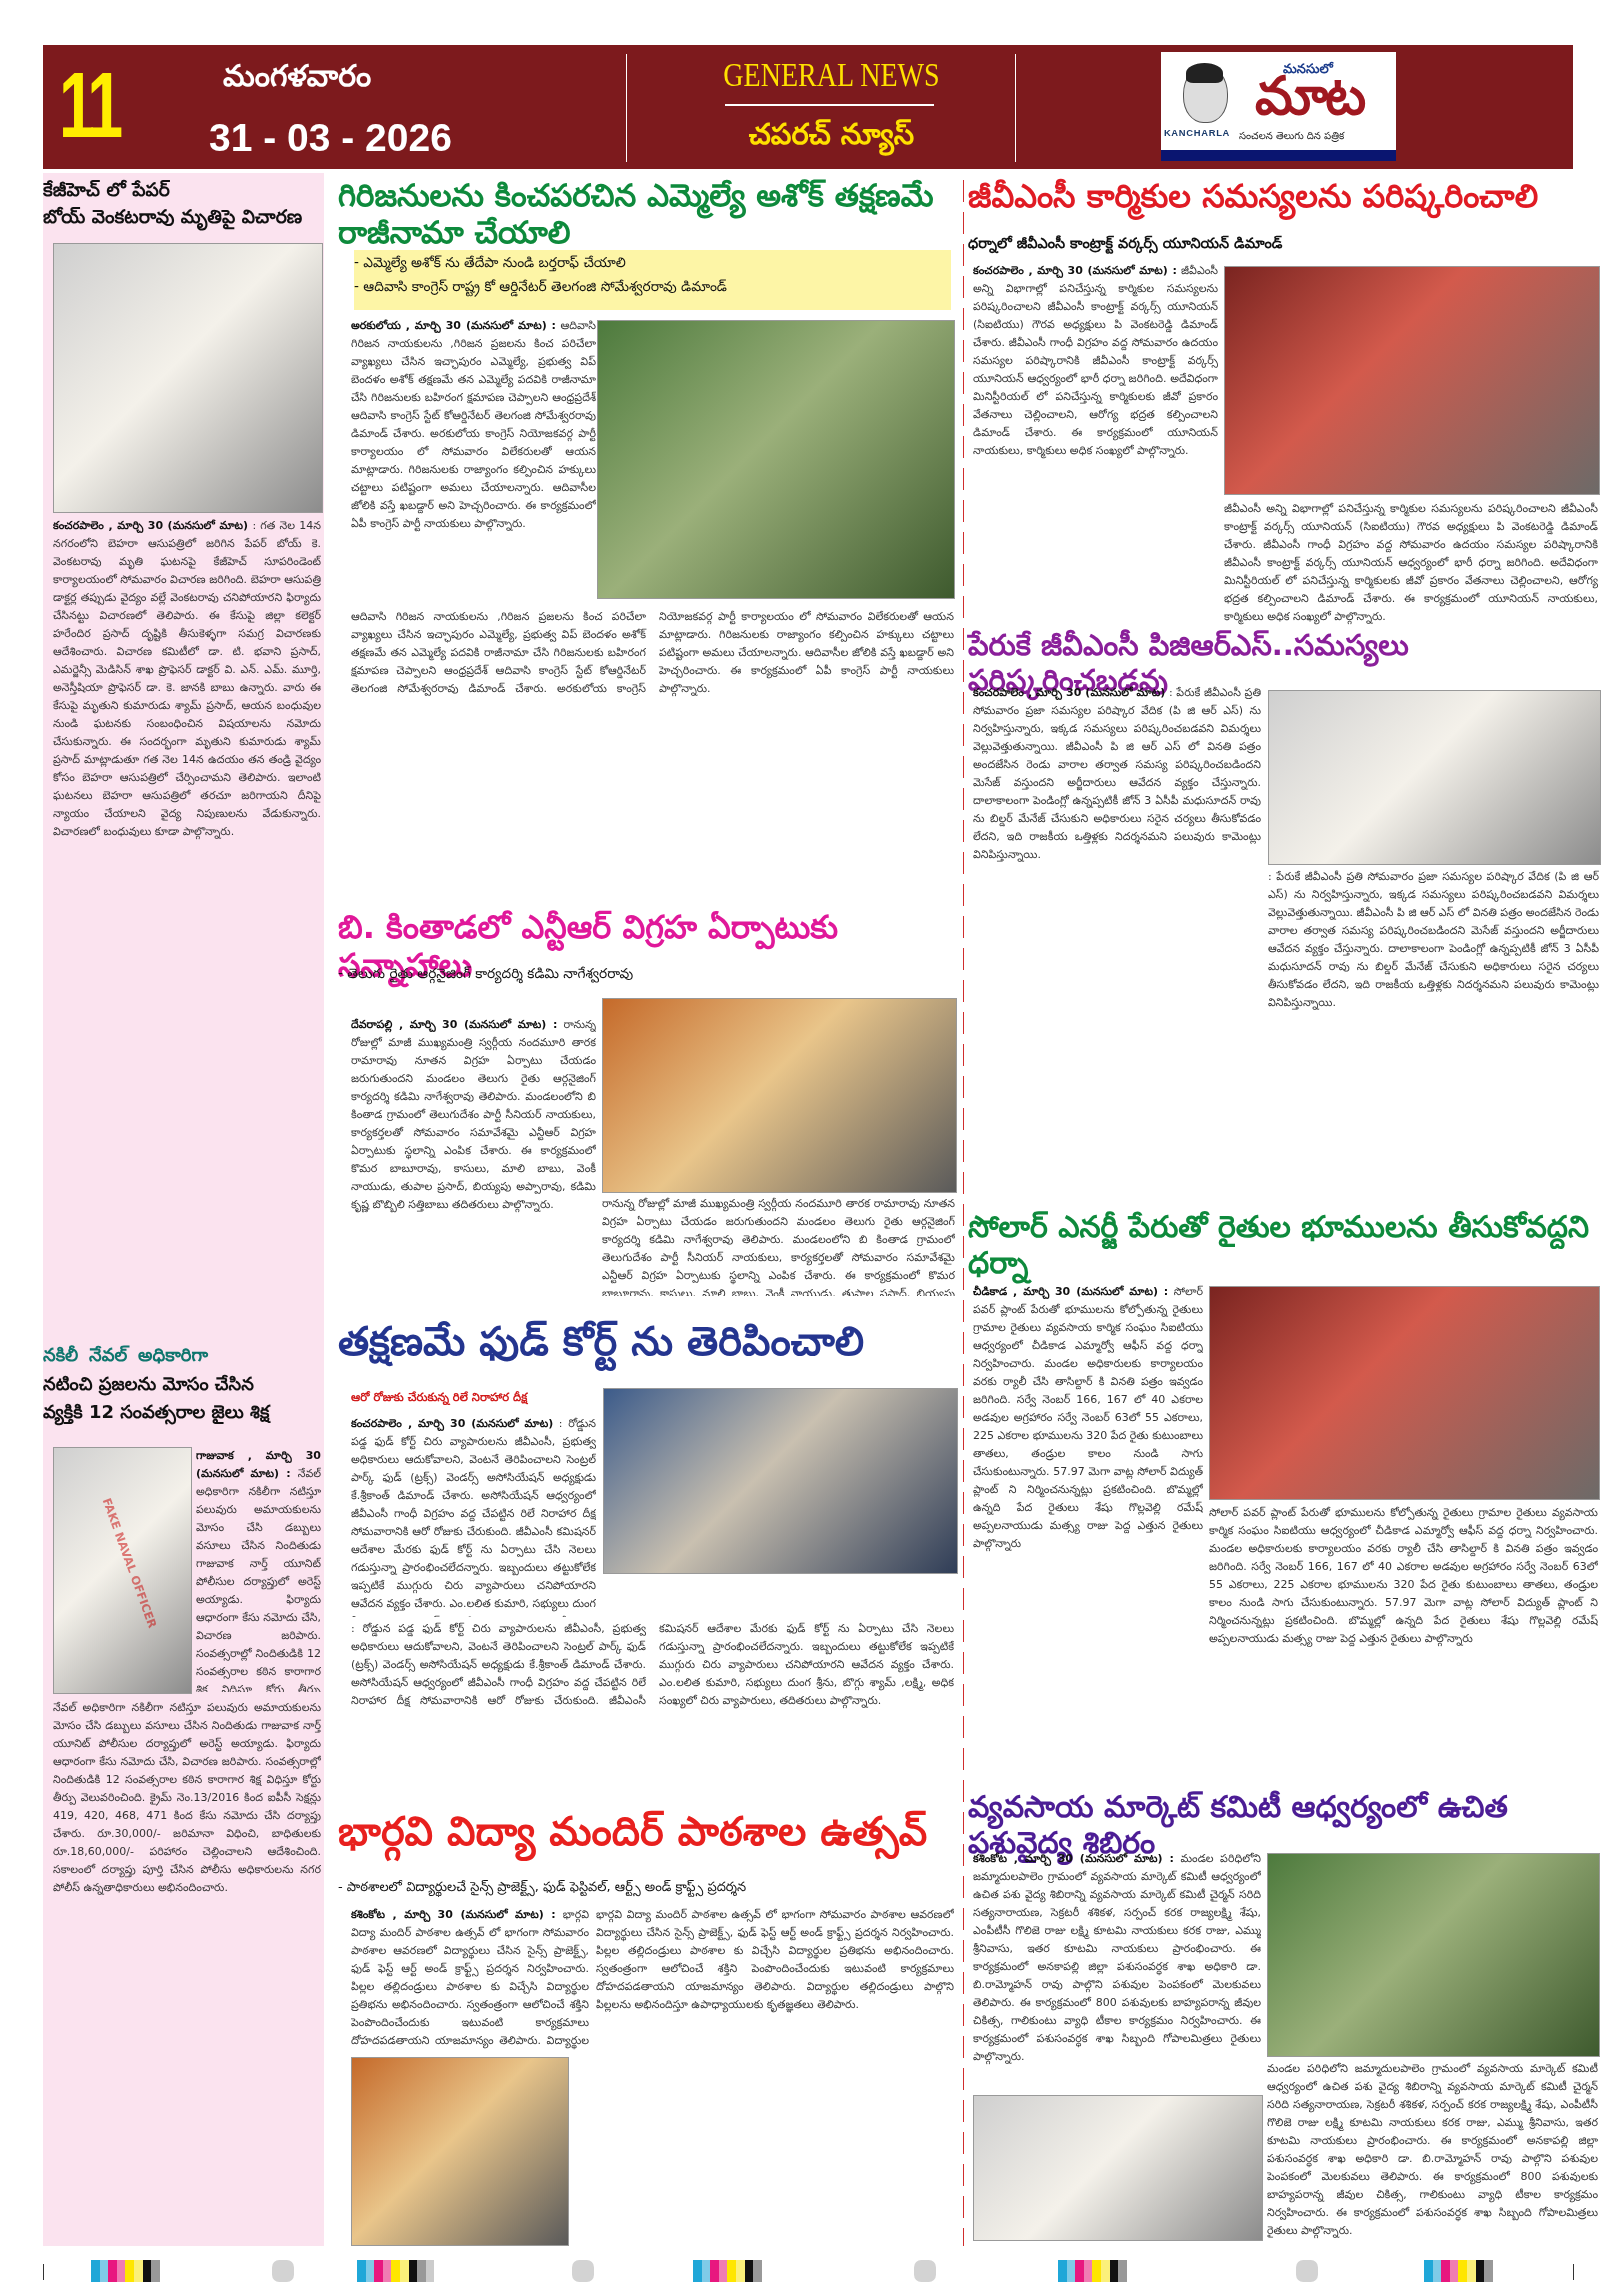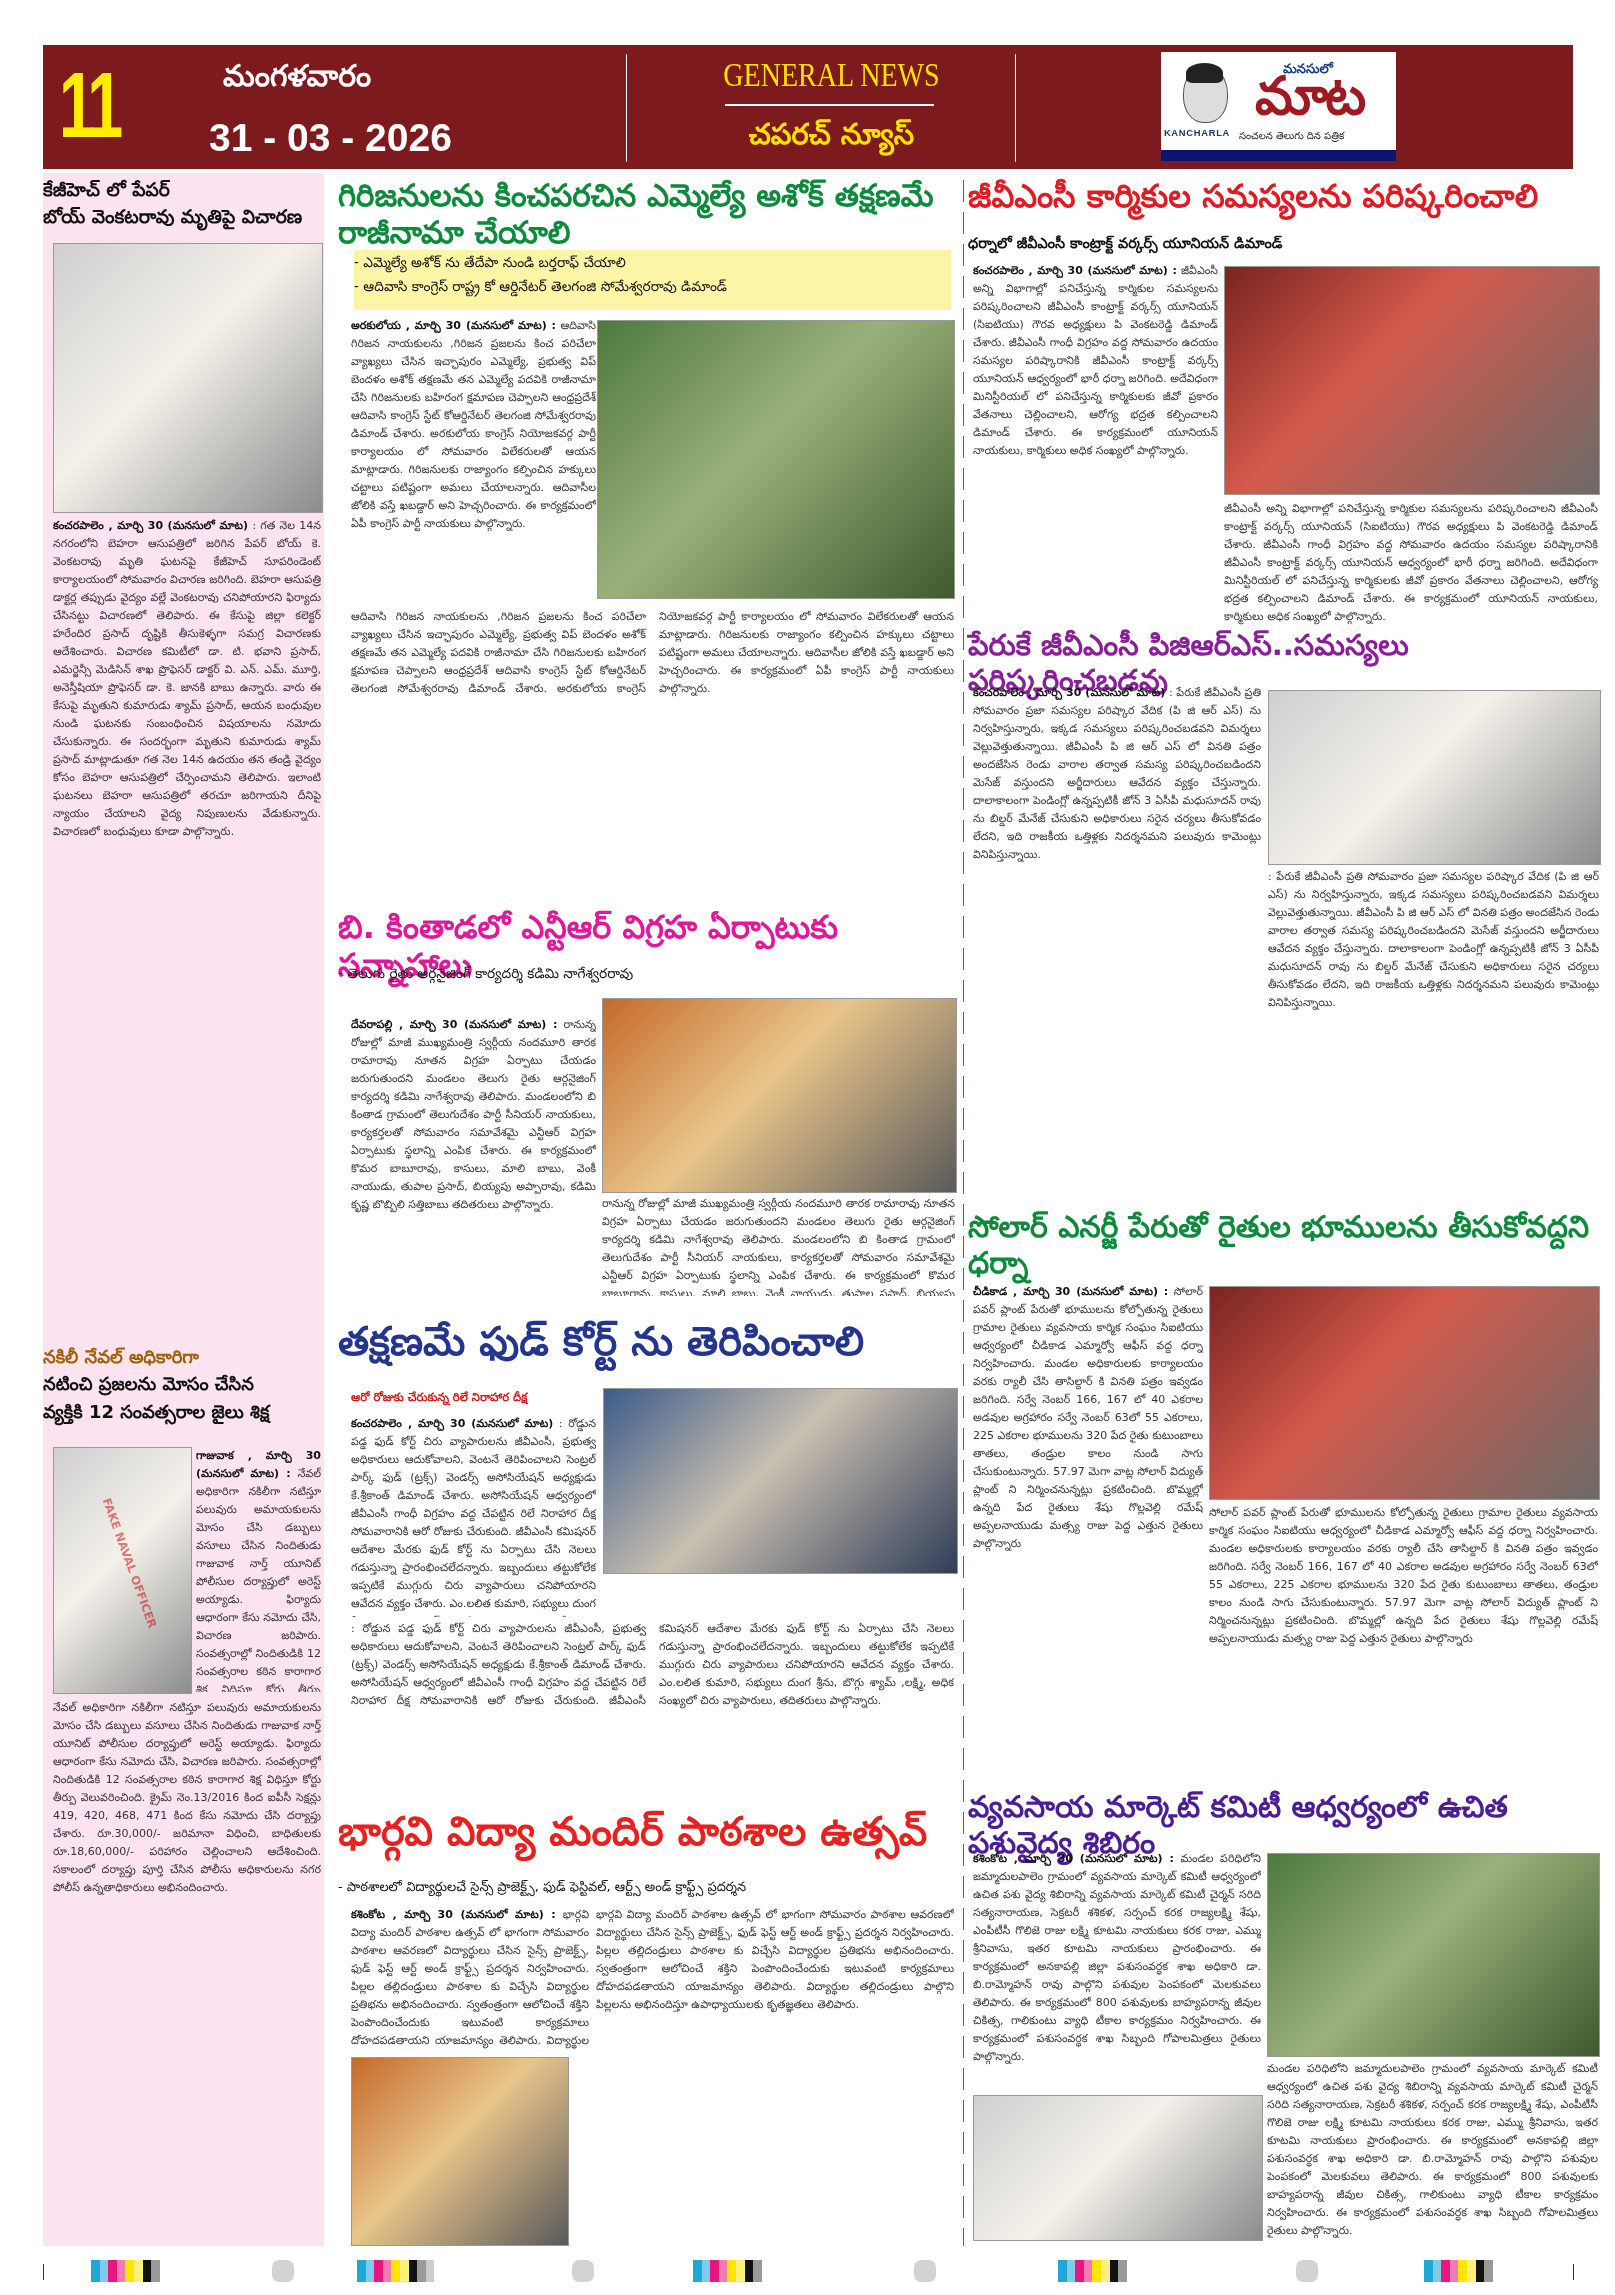--- a/index.html
+++ b/index.html
@@ -66,21 +66,21 @@
   <div class="headline" style="font-size:18.7px;color:#111;">కేజీహెచ్ లో పేపర్</div>
   <div class="headline" style="font-size:18.7px;color:#111;margin-top:4.3px;">బోయ్ వెంకటరావు మృతిపై విచారణ</div>
 </div>
 <div class="photo white" style="left:53px;top:243px;width:268px;height:268px;"></div>
 <div class="col body" style="left:53px;top:517px;width:268px;height:813px;overflow:hidden;">
   <span class="dl">కంచరపాలెం , మార్చి 30 (మనసులో మాట)</span>
   <span>: గత నెల 14న నగరంలోని బెహరా ఆసుపత్రిలో జరిగిన పేపర్ బోయ్ కె. వెంకటరావు మృతి ఘటనపై కేజీహెచ్ సూపరిండెంట్ కార్యాలయంలో సోమవారం విచారణ జరిగింది. బెహరా ఆసుపత్రి డాక్టర్ల తప్పుడు వైద్యం వల్లే వెంకటరావు చనిపోయారని ఫిర్యాదు చేసినట్టు విచారణలో తెలిపారు. ఈ కేసుపై జిల్లా కలెక్టర్ హరేందిర ప్రసాద్ దృష్టికి తీసుకెళ్ళగా సమగ్ర విచారణకు ఆదేశించారు. విచారణ కమిటీలో డా. టి. భవాని ప్రసాద్, ఎమర్జెన్సీ మెడిసిన్ శాఖ ప్రొఫెసర్ డాక్టర్ వి. ఎన్. ఎమ్. మూర్తి, అనెస్తీషియా ప్రొఫెసర్ డా. కె. జానకి బాబు ఉన్నారు. వారు ఈ కేసుపై మృతుని కుమారుడు శ్యామ్ ప్రసాద్, ఆయన బంధువుల నుండి ఘటనకు సంబంధించిన విషయాలను నమోదు చేసుకున్నారు. ఈ సందర్భంగా మృతుని కుమారుడు శ్యామ్ ప్రసాద్ మాట్లాడుతూ గత నెల 14న ఉదయం తన తండ్రి వైద్యం కోసం బెహరా ఆసుపత్రిలో చేర్పించామని తెలిపారు. ఇలాంటి ఘటనలు బెహరా ఆసుపత్రిలో తరచూ జరిగాయని దీనిపై న్యాయం చేయాలని వైద్య నిపుణులను వేడుకున్నారు. విచారణలో బంధువులు కూడా పాల్గొన్నారు.</span>
 </div>
 
 <div class="col" style="left:43px;top:1346px;width:281px;">
-  <div class="headline" style="font-size:18px;color:#a16207;">నకిలీ నేవల్ అధికారిగా</div>
+  <div class="headline" style="font-size:18px;color:#0f766e;font-family:Liberation Mono, monospace;">నకిలీ నేవల్ అధికారిగా</div>
   <div class="headline" style="font-size:18px;color:#111;margin-top:5.8px;">నటించి ప్రజలను మోసం చేసిన</div>
   <div class="headline" style="font-size:18px;color:#111;margin-top:5.8px;">వ్యక్తికి 12 సంవత్సరాల జైలు శిక్ష</div>
 </div>
 <div class="photo white" style="left:53px;top:1447px;width:137px;height:245px;">
   <div style="position:absolute;left:7.2px;top:108px;transform:rotate(70deg);font-size:11.5px;color:rgba(200,0,0,.5);font-weight:bold;white-space:nowrap;">FAKE NAVAL OFFICER</div>
 </div>
 <div class="col body" style="left:196px;top:1447px;width:125px;height:245px;overflow:hidden;">
   <span class="dl">గాజువాక , మార్చి 30 (మనసులో మాట) :</span>
   <span>నేవల్ అధికారిగా నకిలీగా నటిస్తూ పలువురు అమాయకులను మోసం చేసి డబ్బులు వసూలు చేసిన నిందితుడు గాజువాక నార్త్ యూనిట్ పోలీసుల దర్యాప్తులో అరెస్ట్ అయ్యాడు. ఫిర్యాదు ఆధారంగా కేసు నమోదు చేసి, విచారణ జరిపారు. సంవత్సరాల్లో నిందితుడికి 12 సంవత్సరాల కఠిన కారాగార శిక్ష విధిస్తూ కోర్టు తీర్పు వెలువరించింది. క్రైమ్ నెం.13/2016 కింద ఐపీసీ సెక్షన్లు 419, 420, 468, 471 కింద కేసు నమోదు చేసి దర్యాప్తు చేశారు. రూ.30,000/- జరిమానా విధించి, బాధితులకు రూ.18,60,000/- పరిహారం చెల్లించాలని ఆదేశించింది. సకాలంలో దర్యాప్తు పూర్తి చేసిన పోలీసు అధికారులను నగర పోలీస్ ఉన్నతాధికారులు అభినందించారు.</span>
 </div>

